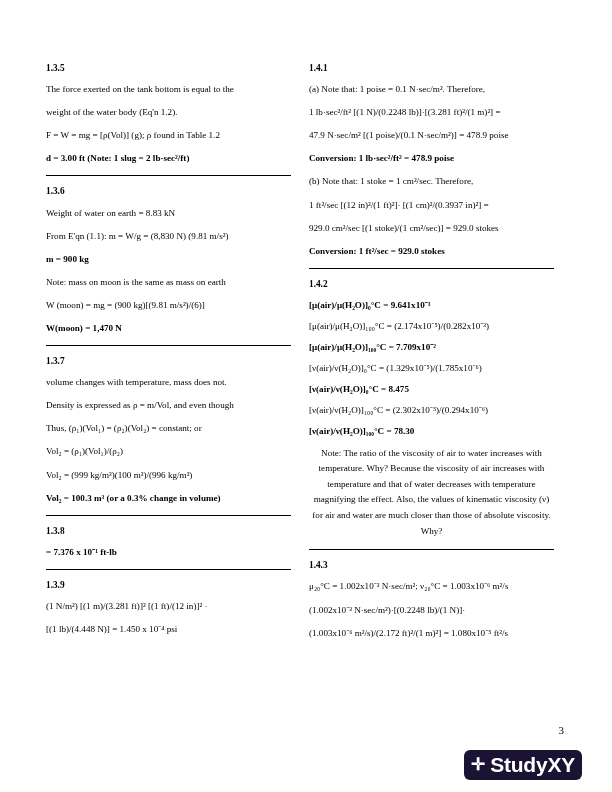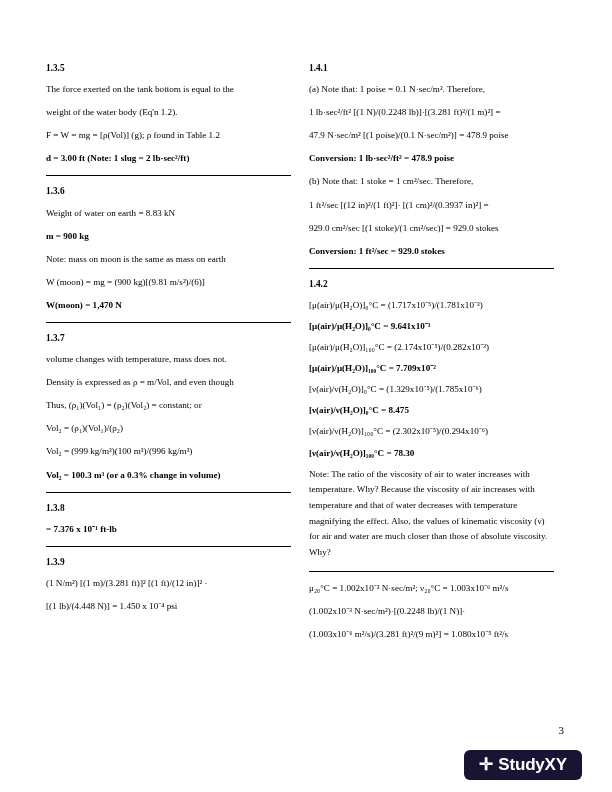--- a/index.html
+++ b/index.html
@@ -49,21 +49,21 @@
   .line.tight {
     margin-bottom: 7px;
   }
   .line.b {
     font-weight: bold;
   }
   .para {
     font-size: 9.1px;
     line-height: 1.72;
     margin: 0 0 9px 0;
-    text-align: left;
+    text-align: center;
   }
   .rule {
     border: none;
     border-top: 1px solid #000;
     margin: 10px 0 9px 0;
     height: 0;
   }
   .pagenum {
     position: absolute;
     right: 48px;
@@ -88,21 +88,21 @@
     font-family: "Liberation Sans", sans-serif;
     font-size: 17px;
     font-weight: bold;
     line-height: 1;
     position: relative;
     top: -1px;
   }
   .wm-text {
     color: #ffffff;
     font-family: "Liberation Sans", sans-serif;
-    font-size: 17px;
+    font-size: 21px;
     font-weight: bold;
     letter-spacing: -0.2px;
   }
 </style>
 </head>
 <body>
 
 <div class="page">
 
   <div class="columns">
@@ -114,20 +114,21 @@
         <div class="line">The force exerted on the tank bottom is equal to the</div>
         <div class="line">weight of the water body (Eq'n 1.2).</div>
         <div class="line">F = W = mg = [ρ(Vol)] (g);  ρ found in Table 1.2</div>
         <div class="line b">d = 3.00 ft        (Note: 1 slug = 2 lb·sec²/ft)</div>
       </div>
       <hr class="rule">
 
       <div class="sect">
         <div class="sect-title">1.3.6</div>
         <div class="line">Weight of water on earth = 8.83 kN</div>
+        <div class="line">From E'qn (1.1):  m = W/g = (8,830 N) (9.81 m/s²)</div>
         <div class="line b">m = 900 kg</div>
         <div class="line">Note: mass on moon is the same as mass on earth</div>
         <div class="line">W (moon) = mg = (900 kg)[(9.81 m/s²)/(6)]</div>
         <div class="line b">W(moon) = 1,470 N</div>
       </div>
       <hr class="rule">
 
       <div class="sect">
         <div class="sect-title">1.3.7</div>
         <div class="line">volume changes with temperature, mass does not.</div>
@@ -163,36 +164,36 @@
         <div class="line b">Conversion:  1 lb·sec²/ft² = 478.9 poise</div>
         <div class="line">(b) Note that:  1 stoke = 1 cm²/sec.  Therefore,</div>
         <div class="line">1 ft²/sec [(12 in)²/(1 ft)²]· [(1 cm)²/(0.3937 in)²] =</div>
         <div class="line">929.0 cm²/sec [(1 stoke)/(1 cm²/sec)] = 929.0 stokes</div>
         <div class="line b">Conversion:  1 ft²/sec = 929.0 stokes</div>
       </div>
       <hr class="rule">
 
       <div class="sect">
         <div class="sect-title">1.4.2</div>
-        <div class="line tight">[μ(air)/μ(H₂O)]₀°C = (1.717x10⁻⁵)/(1.781x10⁻³)</div>
         <div class="line tight b">[μ(air)/μ(H₂O)]₀°C = 9.641x10⁻³</div>
         <div class="line tight">[μ(air)/μ(H₂O)]₁₀₀°C = (2.174x10⁻⁵)/(0.282x10⁻³)</div>
         <div class="line tight b">[μ(air)/μ(H₂O)]₁₀₀°C = 7.709x10⁻²</div>
         <div class="line tight">[ν(air)/ν(H₂O)]₀°C = (1.329x10⁻⁵)/(1.785x10⁻⁶)</div>
         <div class="line tight b">[ν(air)/ν(H₂O)]₀°C = 8.475</div>
         <div class="line tight">[ν(air)/ν(H₂O)]₁₀₀°C = (2.302x10⁻⁵)/(0.294x10⁻⁶)</div>
         <div class="line tight b">[ν(air)/ν(H₂O)]₁₀₀°C = 78.30</div>
         <div class="para">Note: The ratio of the viscosity of air to water increases with temperature. Why? Because the viscosity of air increases with temperature and that of water decreases with temperature magnifying the effect. Also, the values of kinematic viscosity (ν) for air and water are much closer than those of absolute viscosity.  Why?</div>
       </div>
       <hr class="rule">
 
       <div class="sect">
+        <div class="sect-title">1.4.3</div>
         <div class="line">μ₂₀°C = 1.002x10⁻³ N·sec/m²;  ν₂₀°C = 1.003x10⁻⁶ m²/s</div>
         <div class="line">(1.002x10⁻³ N·sec/m²)·[(0.2248 lb)/(1 N)]·</div>
-        <div class="line">(1.003x10⁻⁶ m²/s)/(3.281 ft)²/(9 m)²] = 1.080x10⁻⁵ ft²/s</div>
+        <div class="line">(1.003x10⁻⁶ m²/s)/(2.172 ft)²/(1 m)²] = 1.080x10⁻⁵ ft²/s</div>
       </div>
 
     </div>
   </div>
 
   <div class="pagenum">3</div>
 
   <div class="watermark">
     <span class="wm-plus">✛</span>
     <span class="wm-text">StudyXY</span>

